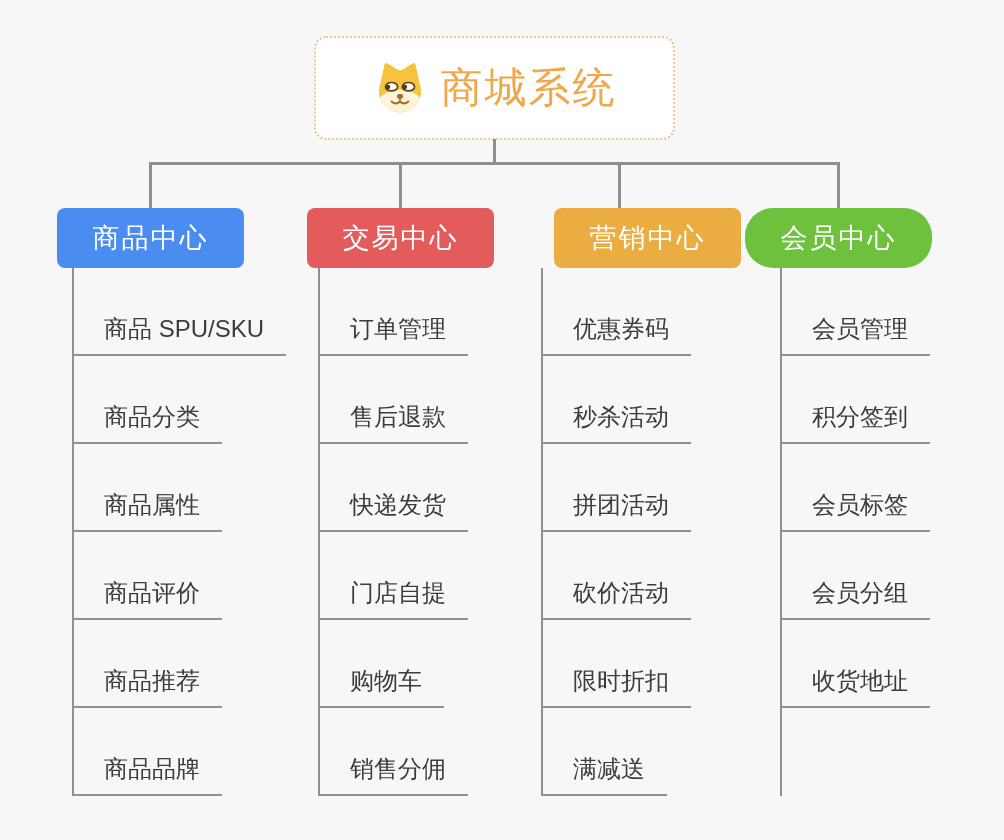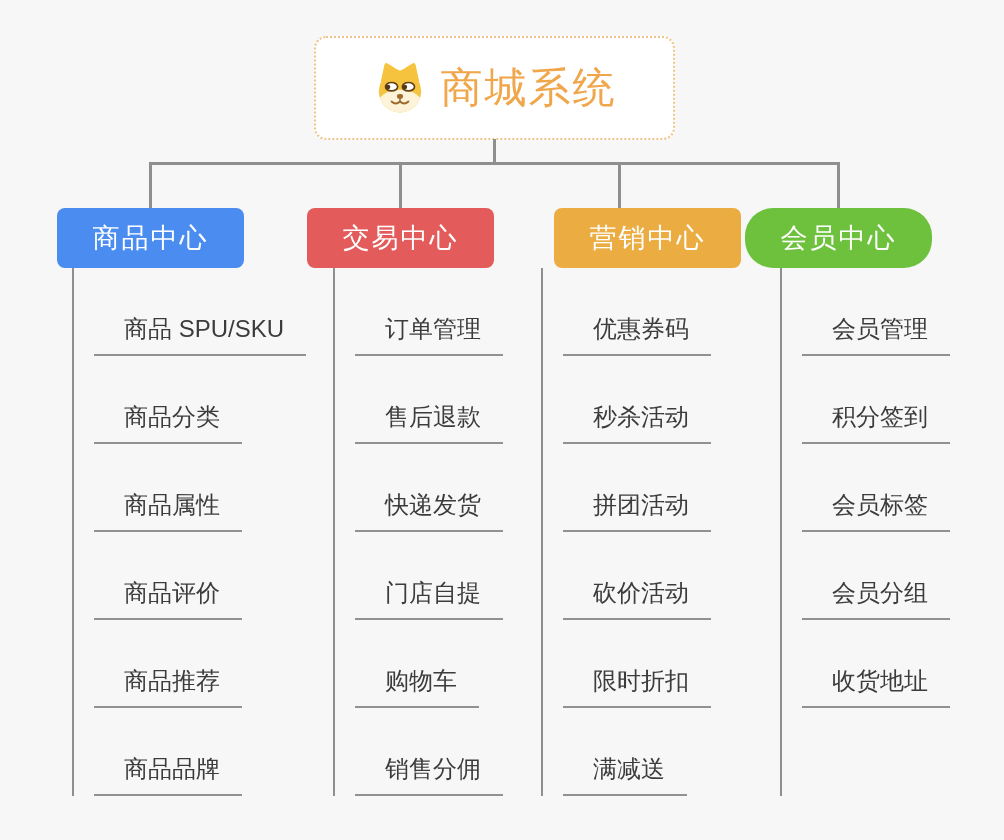--- a/index.html
+++ b/index.html
@@ -26,22 +26,22 @@
   .drop{top:162px;width:3px;height:47px;}
   .d1{left:149px;} .d2{left:399px;} .d3{left:618px;} .d4{left:837px;}
 
   
   .node{position:absolute;top:208px;width:187px;height:60px;border-radius:8px;
     display:flex;align-items:center;justify-content:center;
     color:var(--node-text);font-size:27px;font-weight:500;letter-spacing:2px;}
   .n1{left:57px;} .n2{left:307px;} .n3{left:526px;margin-left:28px;} .n4{left:745px;}
 
   
-  .col{position:absolute;top:268px;height:528px;border-left:2px solid var(--line);padding-left:20px;}
-  .c1{left:72px;} .c2{left:333px;} .c3{left:541px;} .c4{left:780px;}
+  .col{position:absolute;top:268px;height:528px;border-left:2px solid var(--line);}
+  .c1{left:72px;} .c2{left:318px;} .c3{left:541px;} .c4{left:780px;}
   .item{height:88px;width:max-content;display:flex;align-items:flex-end;
     padding:0 22px 9px 30px;border-bottom:2px solid var(--underline);
     font-size:24px;color:var(--item-text);white-space:nowrap;}
 </style>
 </head>
 <body>
 
 <div class="stage">
 
   <div class="root">

